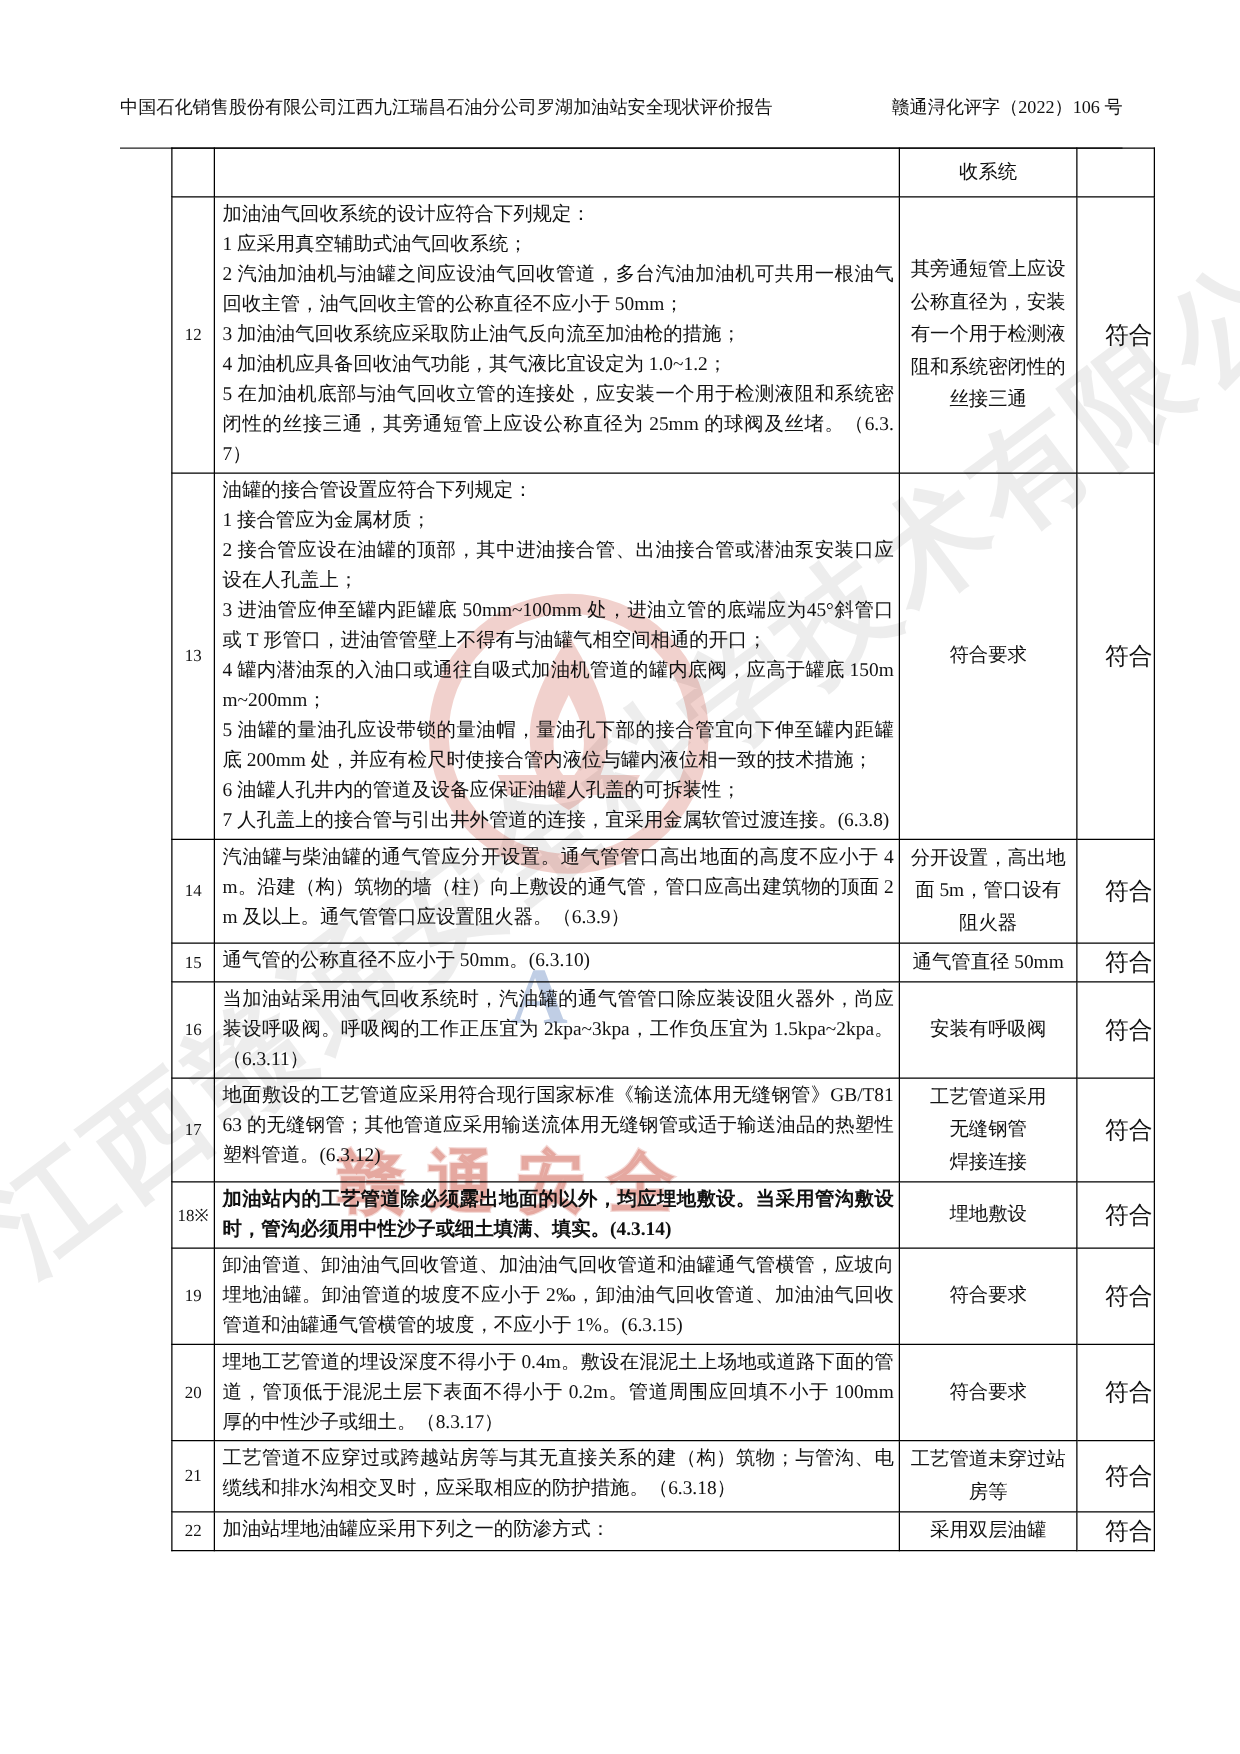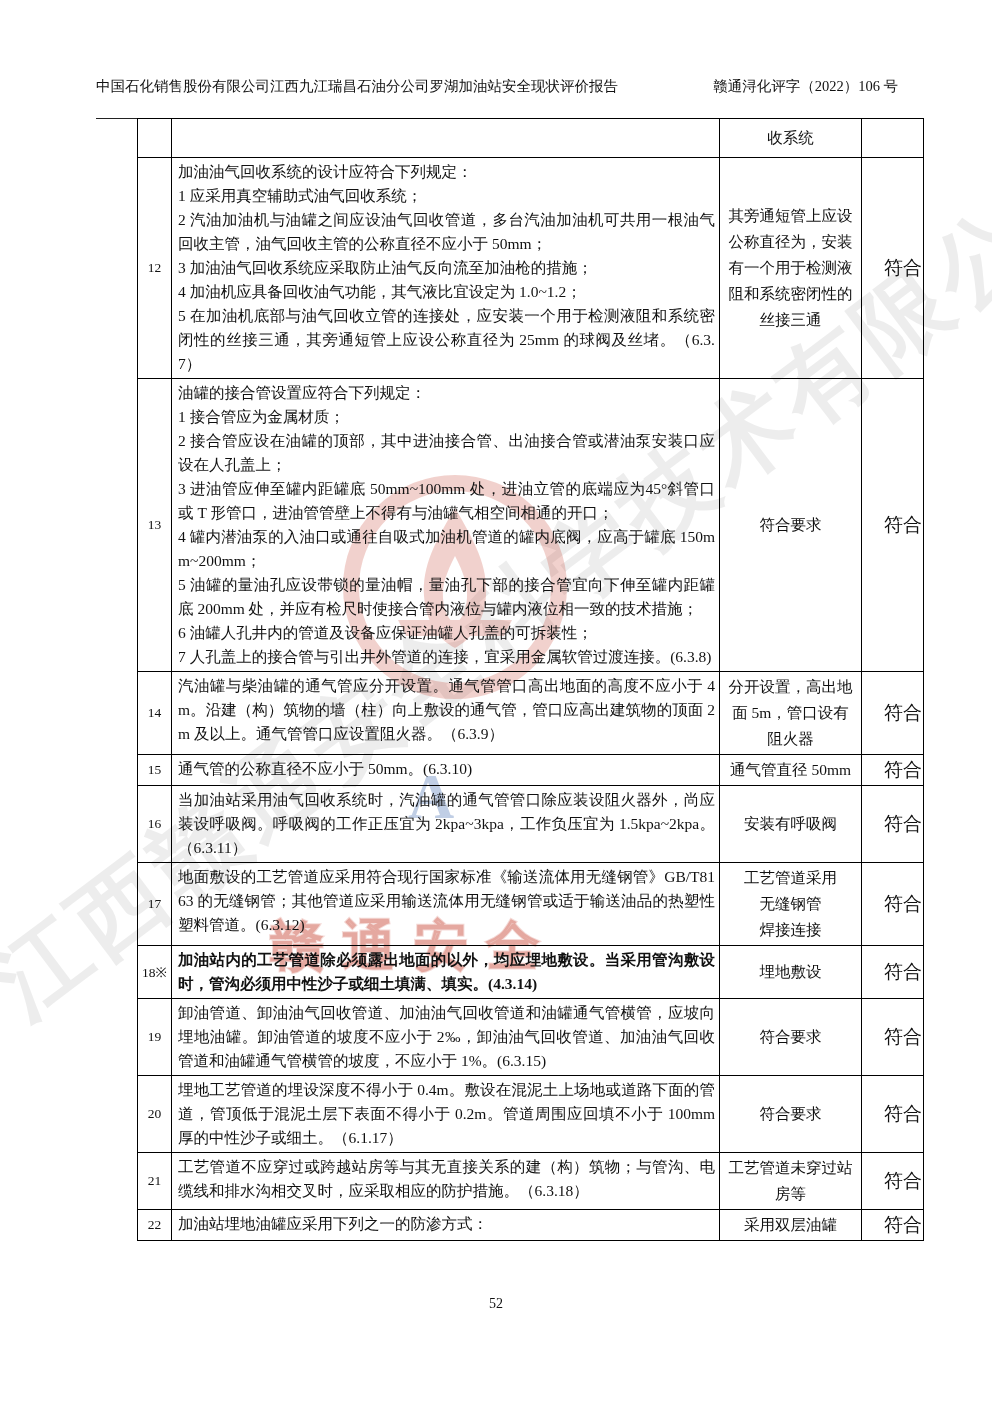--- a/index.html
+++ b/index.html
@@ -166,34 +166,33 @@
         <td class="col-status">符合</td>
       </tr>
       <tr>
         <td class="col-no">19</td>
         <td class="col-content">卸油管道、卸油油气回收管道、加油油气回收管道和油罐通气管横管，应坡向埋地油罐。卸油管道的坡度不应小于 2‰，卸油油气回收管道、加油油气回收管道和油罐通气管横管的坡度，不应小于 1%。(6.3.15)</td>
         <td class="col-result">符合要求</td>
         <td class="col-status">符合</td>
       </tr>
       <tr>
         <td class="col-no">20</td>
-        <td class="col-content">埋地工艺管道的埋设深度不得小于 0.4m。敷设在混泥土上场地或道路下面的管道，管顶低于混泥土层下表面不得小于 0.2m。管道周围应回填不小于 100mm 厚的中性沙子或细土。（6.1.17）</td>
+        <td class="col-content">埋地工艺管道的埋设深度不得小于 0.4m。敷设在混泥土上场地或道路下面的管道，管顶低于混泥土层下表面不得小于 0.2m。管道周围应回填不小于 100mm 厚的中性沙子或细土。（8.3.17）</td>
         <td class="col-result">符合要求</td>
         <td class="col-status">符合</td>
       </tr>
       <tr>
         <td class="col-no">21</td>
         <td class="col-content">工艺管道不应穿过或跨越站房等与其无直接关系的建（构）筑物；与管沟、电缆线和排水沟相交叉时，应采取相应的防护措施。（6.3.18）</td>
         <td class="col-result">工艺管道未穿过站房等</td>
         <td class="col-status">符合</td>
       </tr>
       <tr>
         <td class="col-no">22</td>
         <td class="col-content">加油站埋地油罐应采用下列之一的防渗方式：</td>
         <td class="col-result">采用双层油罐</td>
         <td class="col-status">符合</td>
       </tr>
     </tbody>
   </table>
 
-  <div class="footer-page">52</div>
 
 </div>
 
 </body></html>

